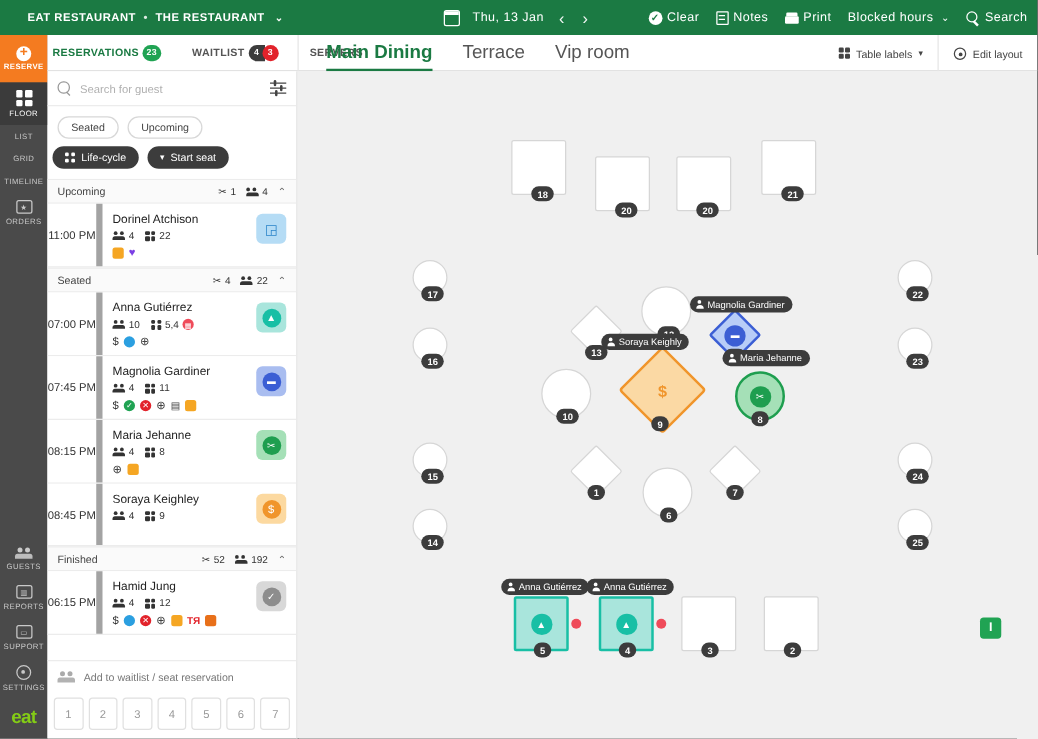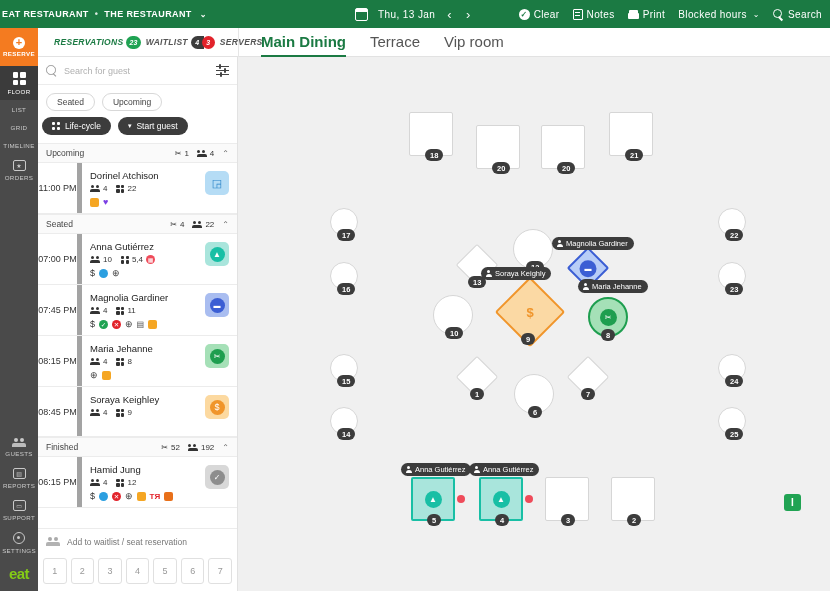--- a/index.html
+++ b/index.html
@@ -18,21 +18,21 @@
 
   
   .topbar {
     position: absolute; left: 0; top: 0; width: 830px; height: 28px;
     background: #1b7a43;
     display: flex; align-items: center;
     color: #fff; font-size: 10px; letter-spacing: .4px;
   }
   .tb-brand {
     display: flex; align-items: center; gap: 6px;
-    padding-left: 2px; font-weight: bold; font-size: 9px;
+    padding-left: 22px; font-weight: bold; font-size: 9px;
   }
   .tb-dot { font-size: 9px; opacity: .85; }
   .tb-caret { font-size: 8px; margin-left: 2px; }
   .tb-center {
     position: absolute; left: 355px; top: 0; height: 28px;
     display: flex; align-items: center; gap: 10px; font-size: 10px;
   }
   .cal-icon {
     width: 13px; height: 13px; border: 1.6px solid #fff; border-radius: 2px;
     position: relative;
@@ -141,21 +141,21 @@
     content: ""; position: absolute; left: 3px; top: 3px; width: 3px; height: 3px;
     border-radius: 50%; background: currentColor;
   }
 
   
   .tabbar {
     position: absolute; left: 38px; top: 28px; width: 792px; height: 29px;
     background: #fff; border-bottom: 1px solid #e2e2e2;
     display: flex; align-items: center;
   }
-  .ltabs { display: flex; align-items: center; gap: 5px; padding-left: 16px; width: 200px; font-style: italic; }
+  .ltabs { display: flex; align-items: center; gap: 25px; padding-left: 4px; width: 200px; }
   .ltab {
     font-size: 8.5px; font-weight: bold; letter-spacing: .3px; color: #555;
     display: flex; align-items: center; gap: 3px; cursor: pointer;
   }
   .ltab.sel { color: #1b7a43; }
   .pill {
     min-width: 13px; height: 13px; padding: 0 3px; border-radius: 7px;
     font-size: 7px; color: #fff; display: flex; align-items: center; justify-content: center;
     font-weight: bold;
   }
@@ -475,20 +475,36 @@
     </div>
 
     <div class="divider-v"></div>
 
     <div class="rtabs">
       <div class="rtab sel">Main Dining</div>
       <div class="rtab">Terrace</div>
       <div class="rtab">Vip room</div>
     </div>
 
+    <div class="tb-tools">
+      <div class="tool">
+        <span class="grid4" style="width:9px;height:9px;gap:1.5px;color:#444">
+            <i></i>
+            <i></i>
+            <i></i>
+            <i></i>
+          </span>
+        <span>Table labels</span>
+        <span style="font-size:7px">▾</span>
+      </div>
+      <div class="tool">
+        <span class="ico-gear" style="width:10px;height:10px"></span>
+        <span>Edit layout</span>
+      </div>
+    </div>
   </div>
 
   <div class="panel">
     <div class="searchrow">
       <span class="s-ico"></span>
       <input class="s-input" type="text" placeholder="Search for guest" style="">
       <span class="filter-ico">
         <i></i>
           <i></i>
           <i></i>
@@ -507,21 +523,21 @@
         <span class="grid4">
             <i></i>
             <i></i>
             <i></i>
             <i></i>
           </span>
         <span>Life-cycle</span>
       </span>
       <span class="chip-dark">
         <span class="chip-caret">▾</span>
-        <span>Start guest</span>
+        <span>Start seat</span>
       </span>
     </div>
 
     <div class="rlist">
 
       <div class="sec-head">
         <span class="sec-title">Upcoming</span>
         <span class="sec-stats">
           <span class="sec-stat">
             <span class="ico-cutlery">✂</span>

